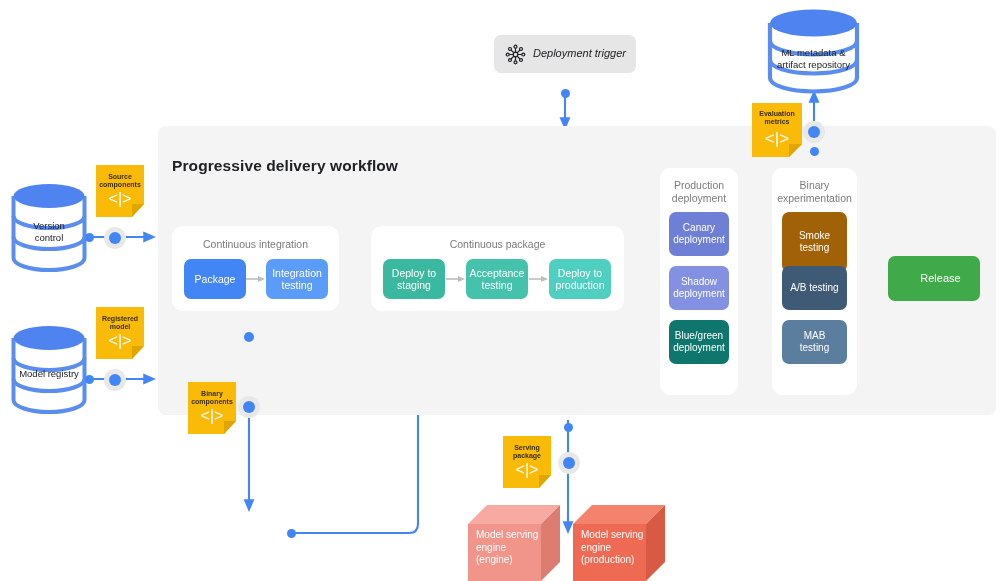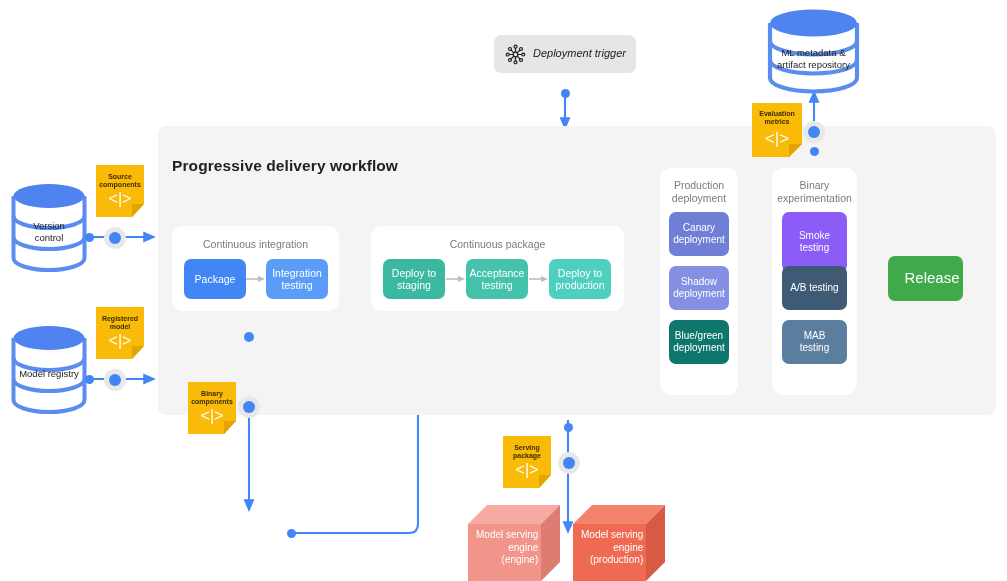--- a/index.html
+++ b/index.html
@@ -31,21 +31,21 @@
   .cyl{position:absolute;}
   .cyl svg{display:block;}
   .cyl-label{position:absolute;left:0;right:0;text-align:center;font-size:9.5px;line-height:11.5px;color:#202124;}
 
   
   .doc{position:absolute;}
   .doc .dtitle{position:absolute;left:0;right:0;text-align:center;font-size:7px;line-height:8.4px;color:#3c2f00;font-weight:700;}
   .doc .dcode{position:absolute;left:0;right:0;text-align:center;color:#fff;font-weight:400;}
 
   
-  .cube{position:absolute;text-align:right;}
+  .cube{position:absolute;}
   .cube .clabel{position:absolute;color:#fff;font-size:10px;line-height:12.5px;}
 
   
   #trigger-box{left:494px;top:35px;width:142px;height:38px;background:#e6e6e6;border-radius:7px;display:flex;align-items:center;font-style:italic;}
   #trigger-label{font-size:11px;color:#202124;}
 
   .node{position:absolute;border-radius:50%;}
   svg.lines{position:absolute;left:0;top:0;width:1007px;height:581px;overflow:visible;}
 </style>
 </head>
@@ -274,38 +274,38 @@
         <span>deployment</span>
       </span>
     </div>
   </div>
 
   <div class="abs wpanel" id="onex-panel">
     <div class="wpanel-title" style="top:11px;">
       <span>Binary</span><br>
       <span>experimentation</span>
     </div>
-    <div class="step small" style="left:10px;top:44px;width:65px;height:60px;background:#8b5cf6;">
+    <div class="step small" style="left:10px;top:44px;width:65px;height:60px;background:#a16207;">
       <span>
         <span>Smoke</span><br>
         <span>testing</span>
       </span>
     </div>
     <div class="step small" style="left:10px;top:98px;width:65px;height:44px;background:#3f5a75;">
       <span>A/B testing</span>
     </div>
     <div class="step small" style="left:10px;top:152px;width:65px;height:44px;background:#5c7e9e;">
       <span>
         <span>MAB</span><br>
         <span>testing</span>
       </span>
     </div>
   </div>
 
-  <div class="step" style="left:888px;top:256px;width:75px;height:45px;background:#40a94a;font-size:15px;padding-left:16px;">
+  <div class="step" style="left:888px;top:256px;width:92px;height:45px;background:#40a94a;font-size:11px;padding-left:16px;">
     <span>Release</span>
   </div>
 
   <div class="doc" style="left:188px;top:382px;width:48px;height:52px;">
     <svg width="48" height="52" viewBox="0 0 48 52">
       <path d="M0,0 H48 V39 L36,52 H0 Z" fill="#f9ba08"></path>
       <path d="M48,39 L36,39 L36,52 Z" fill="#e0a500"></path>
     </svg>
     <div class="dtitle" style="top:8px;">
       <span>Binary</span><br>

